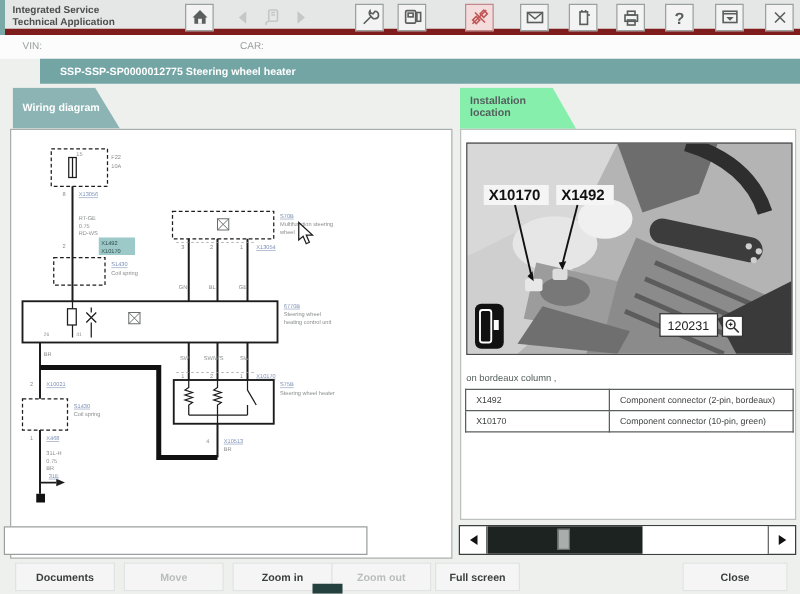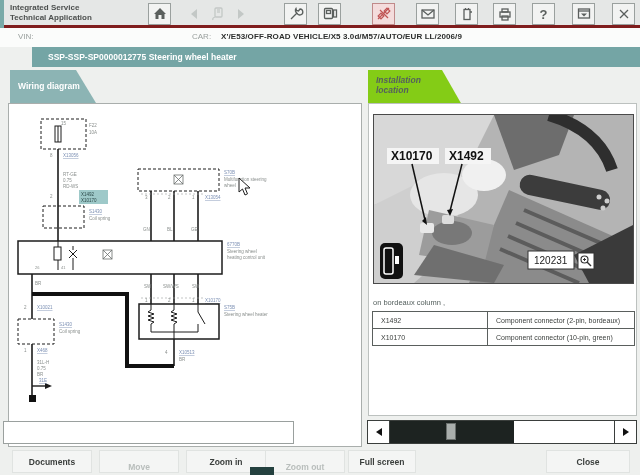--- a/index.html
+++ b/index.html
@@ -1,21 +1,21 @@
 <!DOCTYPE html>
 <html><head>
 <meta charset="utf-8">
 <style>
   * { box-sizing: border-box; margin: 0; padding: 0; }
   html,body { width:640px; height:475px; }
   body { font-family: "Liberation Sans", sans-serif; background:#eef0ee; position:relative; overflow:hidden; }
   .abs { position:absolute; }
 
   
-  .header { left:0; top:0; width:640px; height:28px; background:#e5e7e6; border-bottom:3px solid #7f1d1d; }
+  .header { left:0; top:0; width:640px; height:28px; background:#e5e7e6; border-bottom:5px solid #7f1d1d; }
   .header-accent { left:0; top:0; width:4px; height:28px; background:#79aaa8; }
   .app-title { left:10px; top:3px; font-size:8px; font-weight:bold; color:#4c4f4e; line-height:10px; }
   .tbtn { top:3px; width:23px; height:22px; background:#f2f3f2; border:1px solid #9aa09e; display:flex; align-items:center; justify-content:center; }
   .tbtn.disabled { background:transparent; border:none; }
   .tbtn.red { background:#f4dcdc; border-color:#c08a8a; }
   .tbtn svg { display:block; }
   .glyph { stroke:#5a5f5d; fill:none; stroke-width:1.3; }
   .glyph-fill { fill:#5a5f5d; stroke:none; }
   .glyph-dis { stroke:#c3c8c6; fill:none; stroke-width:1.3; }
   .glyph-dis-fill { fill:#c3c8c6; stroke:none; }
@@ -33,23 +33,23 @@
   .doc-title { left:16px; top:5px; font-size:8.5px; font-weight:bold; color:#ffffff; }
   .doc-close { left:620px; top:3px; width:13px; height:13px; border:1.5px solid #ffffff; position:absolute; }
   .doc-close:before,.doc-close:after { content:""; position:absolute; left:4.5px; top:-1px; width:1.5px; height:12px; background:#ffffff; }
   .doc-close:before { transform:rotate(45deg); }
   .doc-close:after { transform:rotate(-45deg); }
 
   
   .tab-wiring { left:10px; top:70px; width:86px; height:33px; background:#8cb4b4;
     clip-path:polygon(0 0, calc(100% - 20px) 0, 100% 100%, 0 100%);
     color:#fff; font-size:8.5px; font-weight:bold; padding:11px 0 0 8px; }
-  .tab-install { left:368px; top:70px; width:94px; height:35px; background:#84cc16;
+  .tab-install { left:368px; top:70px; width:94px; height:35px; background:#86efac;
     clip-path:polygon(0 0, calc(100% - 20px) 0, 100% 100%, 0 100%);
-    color:#55605e; font-size:8.5px; font-weight:bold; padding:5px 0 0 8px; line-height:10px;font-style:italic; }
+    color:#55605e; font-size:8.5px; font-weight:bold; padding:5px 0 0 8px; line-height:10px; }
 
   
   .panel-left { left:8px; top:103px; width:354px; height:344px; background:#ffffff; border:1px solid #a9aeac; }
   .panel-right { left:368px; top:103px; width:269px; height:313px; background:#ffffff; border:1px solid #bcc1bf; }
 
   
   .photo { left:4px; top:10px; width:261px; height:170px; border:1px solid #4a4a4a; background:#b9b9b9; }
   .caption { left:4px; top:194px; font-size:7.5px; color:#55605e; }
   .conn-table { left:3px; top:207px; width:263px; border-collapse:collapse; }
   .conn-table td { border:1px solid #5a5f5d; font-size:7px; color:#3a3e3c; height:17px; padding:0 0 0 8px; background:#fff; }
@@ -58,21 +58,21 @@
   
   .hscroll-left { left:3px; top:421px; width:291px; height:23px; background:#fff; border:1px solid #9aa09e; }
   .scrollbar { left:367px; top:420px; width:270px; height:24px; background:#fff; border:1.5px solid #3a3e3c; display:flex; }
   .sb-btn { width:22px; height:100%; display:flex; align-items:center; justify-content:center; font-size:10px; color:#111; flex:0 0 auto; }
   .sb-left { border-right:1.5px solid #3a3e3c; }
   .sb-right { border-left:1.5px solid #3a3e3c; }
   .sb-track { flex:1; position:relative; background:#fff; }
   .sb-fill { position:absolute; left:0; top:0; height:100%; width:124px; background:#1d2321; }
   .sb-thumb { position:absolute; left:56px; top:2px; width:10px; height:17px; background:#a9aeac; border:1px solid #6a6f6d; }
   .btn { top:450px; height:23px; background:#f4f5f4; border:1px solid #e0e3e1; font-size:8.5px; font-weight:bold; color:#3a3e3c; display:flex; align-items:center; justify-content:center; }
-  .btn.disabled { color:#b9bebc;align-items:flex-end; }
+  .btn.disabled { color:#b9bebc; }
   .focus-marker { left:250px; top:467px; width:24px; height:8px; background:#24413f; }
 
   .lnk { fill:#7b8fb3; }
   .dim { fill:#8a8f8d; }
 </style>
 </head>
 <body>
 
 <div class="abs header">
   <div class="abs header-accent"></div>
@@ -160,21 +160,20 @@
     <svg width="14" height="14">
       <line class="glyph" x1="3" y1="3" x2="11" y2="11"></line>
       <line class="glyph" x1="11" y1="3" x2="3" y2="11"></line>
     </svg>
   </div>
 </div>
 
 <div class="abs vehiclebar">
   <span class="abs vin-label">VIN:</span>
   <span class="abs car-label">CAR:</span>
-  <span class="abs car-value">X'/E53/OFF-ROAD VEHICLE/X5 3.0d/M57/AUTO/EUR LL/2006/9</span>
 </div>
 
 <div class="abs docbar">
   <span class="abs doc-title">SSP-SSP-SP0000012775 Steering wheel heater</span>
   <span class="doc-close"></span>
 </div>
 
 <div class="abs tab-wiring">
   <span>Wiring diagram</span>
 </div>

